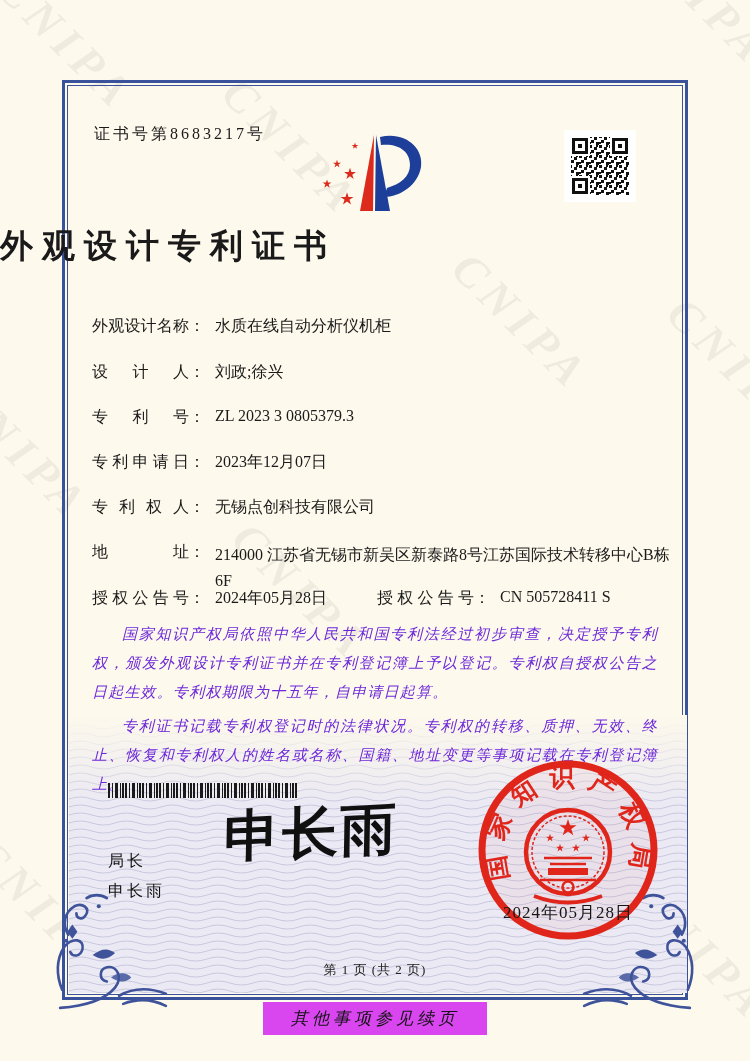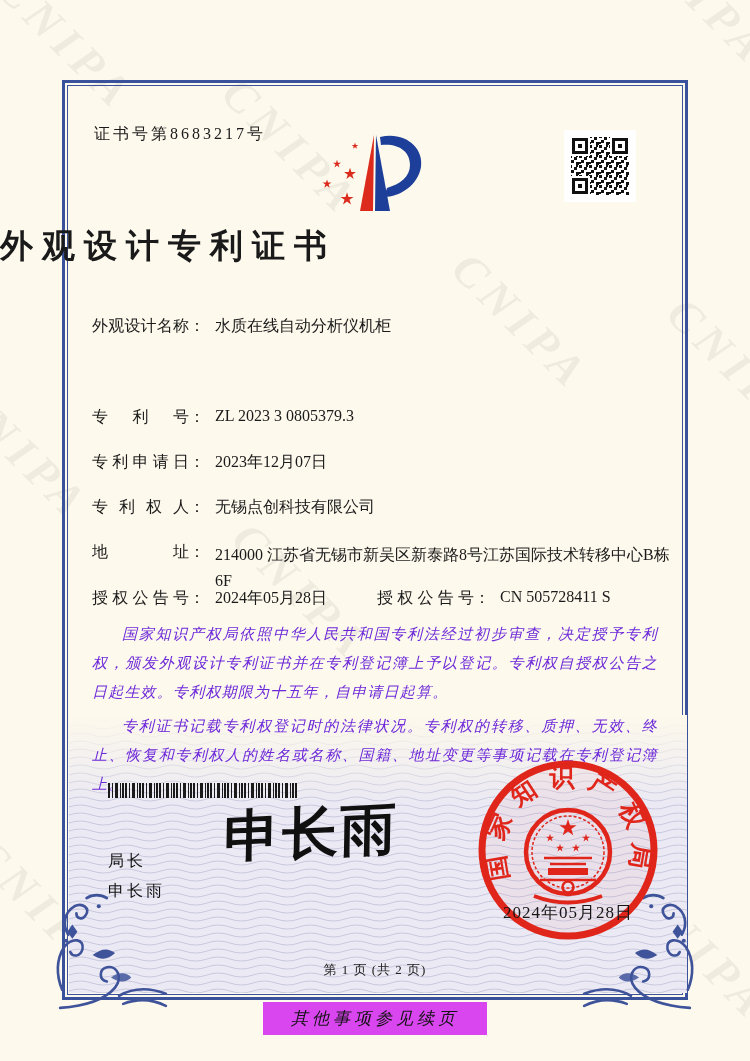--- a/index.html
+++ b/index.html
@@ -187,20 +187,23 @@
           <rect x="9" y="49" width="4" height="4" fill="#111"></rect>
       </g>
     </svg>
   </div>
 
   <div class="title">外观设计专利证书</div>
 
   <div class="frow" style="top:316px">
     <span class="flabel">外观设计名称</span><span class="fcolon">：</span><span class="fvalue">水质在线自动分析仪机柜</span>
   </div>
+  <div class="frow" style="top:362px">
+    <span class="flabel">设计人</span><span class="fcolon">：</span><span class="fvalue">刘政;徐兴</span>
+  </div>
   <div class="frow" style="top:407px">
     <span class="flabel">专利号</span><span class="fcolon">：</span><span class="fvalue">ZL 2023 3 0805379.3</span>
   </div>
   <div class="frow" style="top:452px">
     <span class="flabel">专利申请日</span><span class="fcolon">：</span><span class="fvalue">2023年12月07日</span>
   </div>
   <div class="frow" style="top:497px">
     <span class="flabel">专利权人</span><span class="fcolon">：</span><span class="fvalue">无锡点创科技有限公司</span>
   </div>
   <div class="frow address" style="top:542px">

